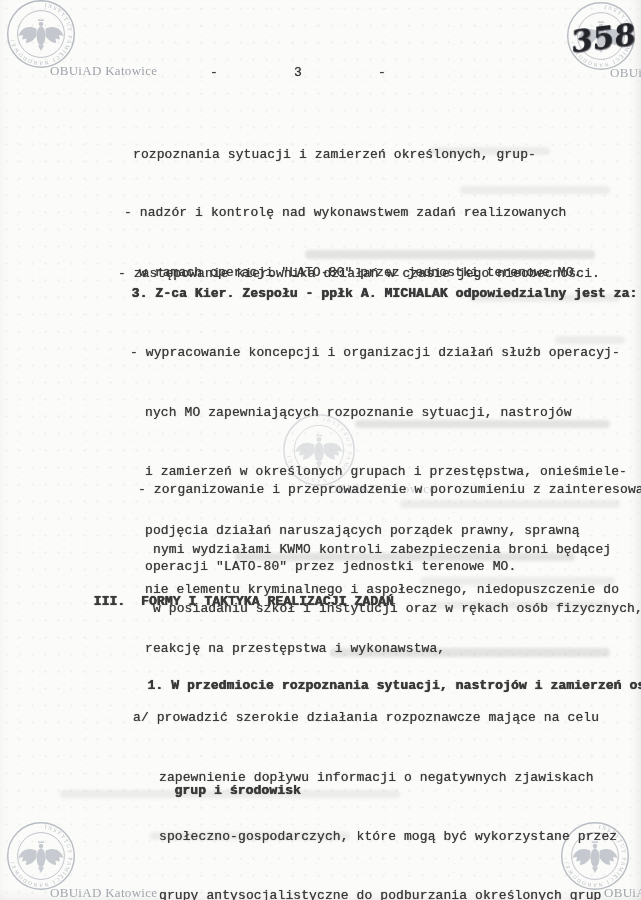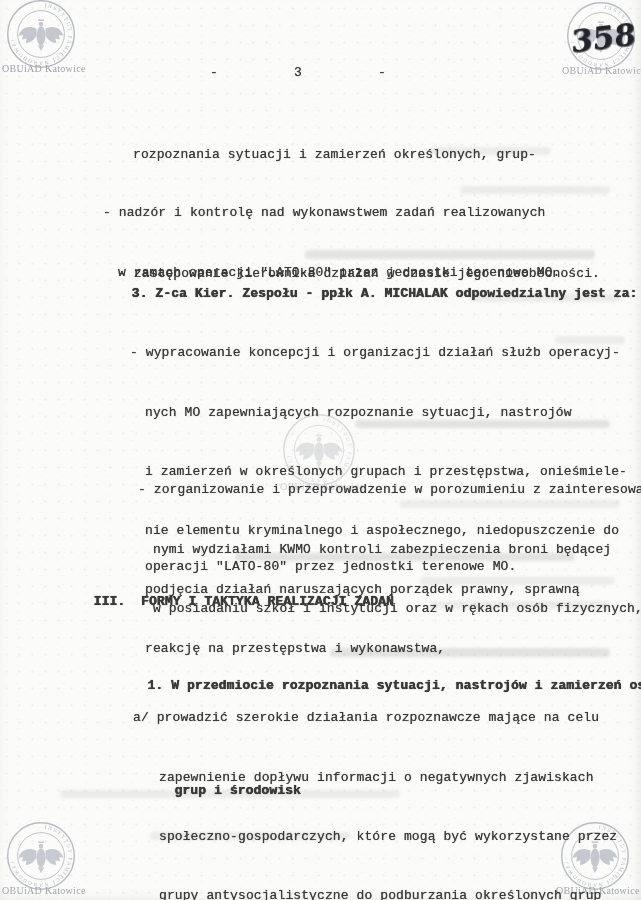--- a/index.html
+++ b/index.html
@@ -27,22 +27,22 @@
   .hv { font-weight:bold; text-shadow:0.4px 0 0 currentColor, 0 0 1px rgba(50,50,50,0.9); }
   .u  { text-decoration-thickness:1.6px; text-underline-offset:3px; }
   .ind15 { margin-left:15px; }
   .ind26 { margin-left:26px; }
   .ind27 { margin-left:27px; }
   .pagehead { display:flex; justify-content:space-between; width:176px; font-size:13px; }
   .stamp { position:absolute; width:78px; text-align:center; z-index:1; }
   .stamp svg { display:block; margin:0 auto; }
   .stamp-caption {
     font-family:"Liberation Serif","DejaVu Serif",serif;
-    font-size:10px; color:#8d939c; letter-spacing:0.3px; margin-top:-7px;
-    filter:blur(0.3px); white-space:nowrap;
+    font-size:13px; color:#8d939c; letter-spacing:0.3px; margin-top:-7px;
+    filter:blur(0.3px); white-space:nowrap;margin-left:48px;
   }
   .handwritten {
     position:absolute; left:571px; top:20px; z-index:4;
     font-family:"DejaVu Serif","Liberation Serif",serif;
     font-size:31px; font-weight:900; color:#23232a;
     transform:rotate(-7deg) skewX(-8deg);
     text-shadow:0.8px 0.6px 0.8px rgba(30,30,40,0.7);
     filter:blur(0.3px);
   }
   .sm { position:absolute; background:rgba(110,110,110,0.10); filter:blur(1.6px); border-radius:4px; z-index:1; }
@@ -128,39 +128,39 @@
   <div class="tw pagehead" style="left:210px; top:63px;">
     <span>-</span>
     <span>3</span>
     <span>-</span>
   </div>
 
   <div class="tw" style="left:133px; top:106px;">
     <div>rozpoznania sytuacji i zamierzeń określonych, grup-</div>
   </div>
 
-  <div class="tw" style="left:103px; top:164px;">
+  <div class="tw" style="left:124px; top:164px;">
     <div>- nadzór i kontrolę nad wykonawstwem zadań realizowanych</div>
     <div class="ind15">w ramach operacji "LATO-80" przez jednostki terenowe MO.</div>
   </div>
 
   <div class="tw" style="left:118px; top:225px;">
     <div>- zastępowanie kierownika działań w czasie jego nieobecności.</div>
   </div>
 
   <div class="tw hv" style="left:100px; top:264px;">
     <span>3. </span><span class="u">Z-ca Kier. Zespołu - ppłk A. MICHALAK odpowiedzialny jest za:</span>
   </div>
 
   <div class="tw" style="left:130px; top:304px;">
     <div>- wypracowanie koncepcji i organizacji działań służb operacyj-</div>
     <div class="ind15">nych MO zapewniających rozpoznanie sytuacji, nastrojów</div>
     <div class="ind15">i zamierzeń w określonych grupach i przestępstwa, onieśmiele-</div>
+    <div class="ind15">podjęcia działań naruszających porządek prawny, sprawną</div>
     <div class="ind15">nie elementu kryminalnego i aspołecznego, niedopuszczenie do</div>
-    <div class="ind15">podjęcia działań naruszających porządek prawny, sprawną</div>
     <div class="ind15">reakcję na przestępstwa i wykonawstwa,</div>
   </div>
 
   <div class="tw" style="left:138px; top:441px;">
     <div>- zorganizowanie i przeprowadzenie w porozumieniu z zainteresowa-</div>
     <div class="ind15">nymi wydziałami KWMO kontroli zabezpieczenia broni będącej</div>
     <div class="ind15">w posiadaniu szkół i instytucji oraz w rękach osób fizycznych,</div>
   </div>
 
   <div class="tw" style="left:130px; top:518px;">

